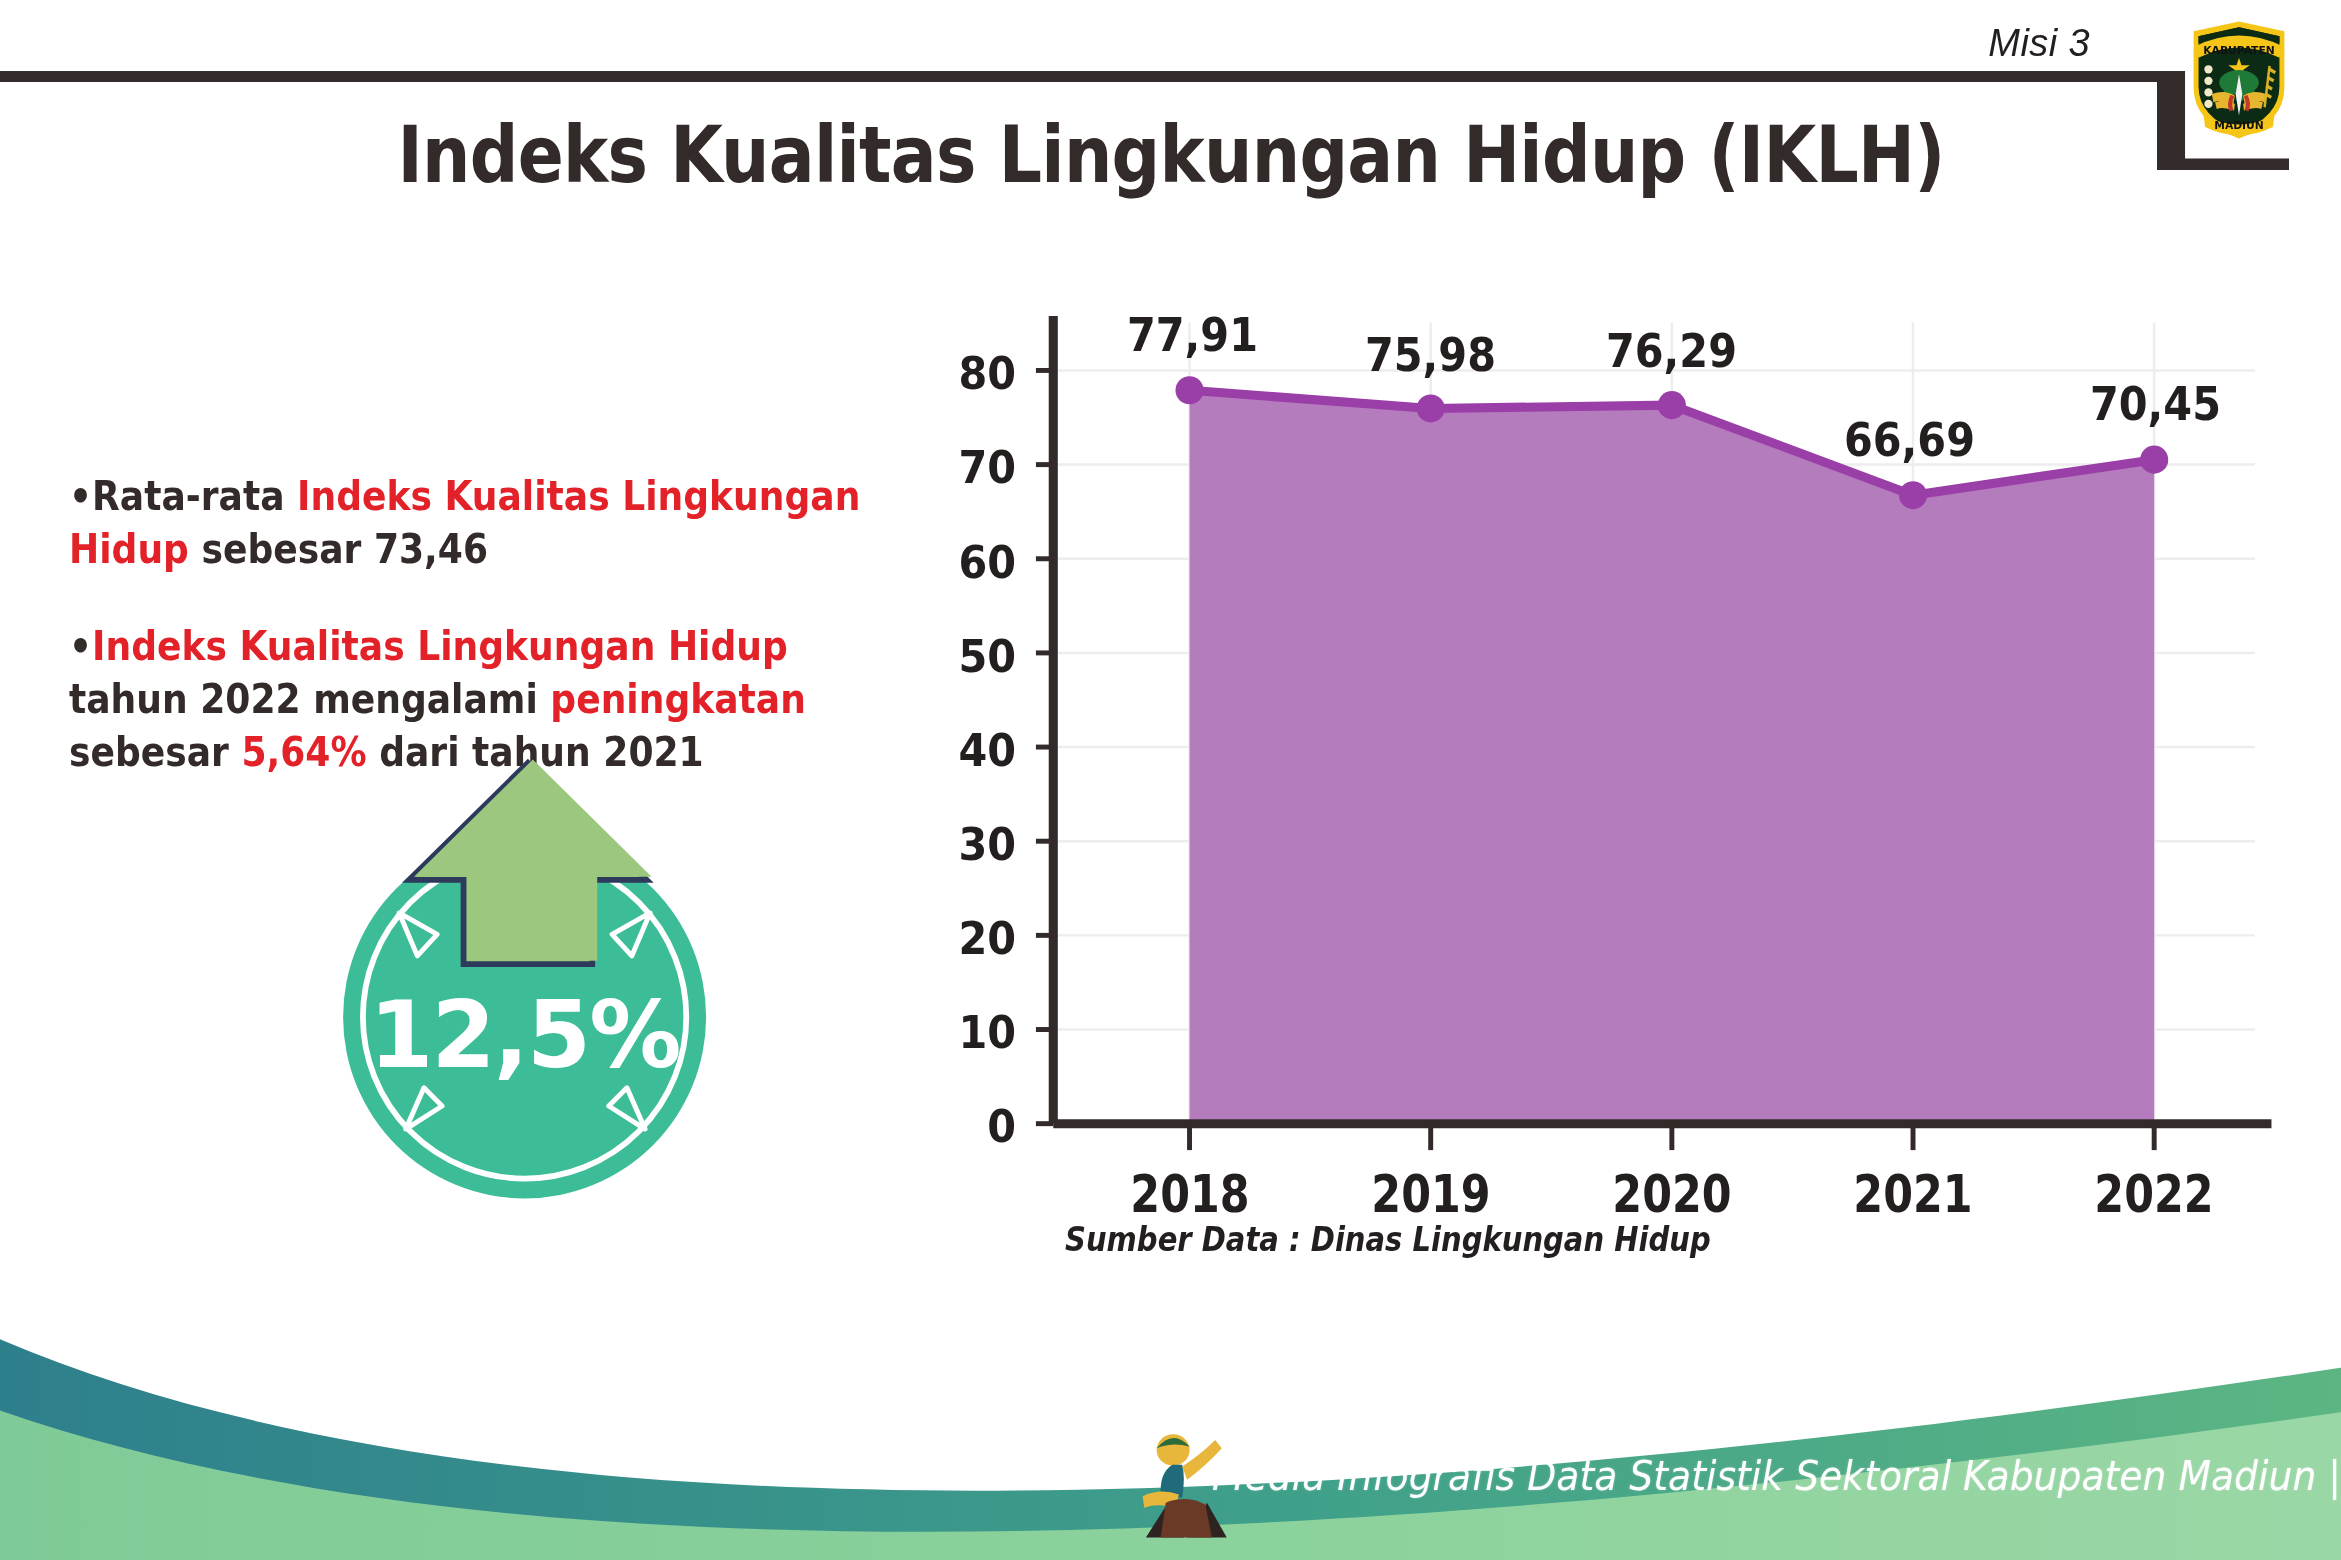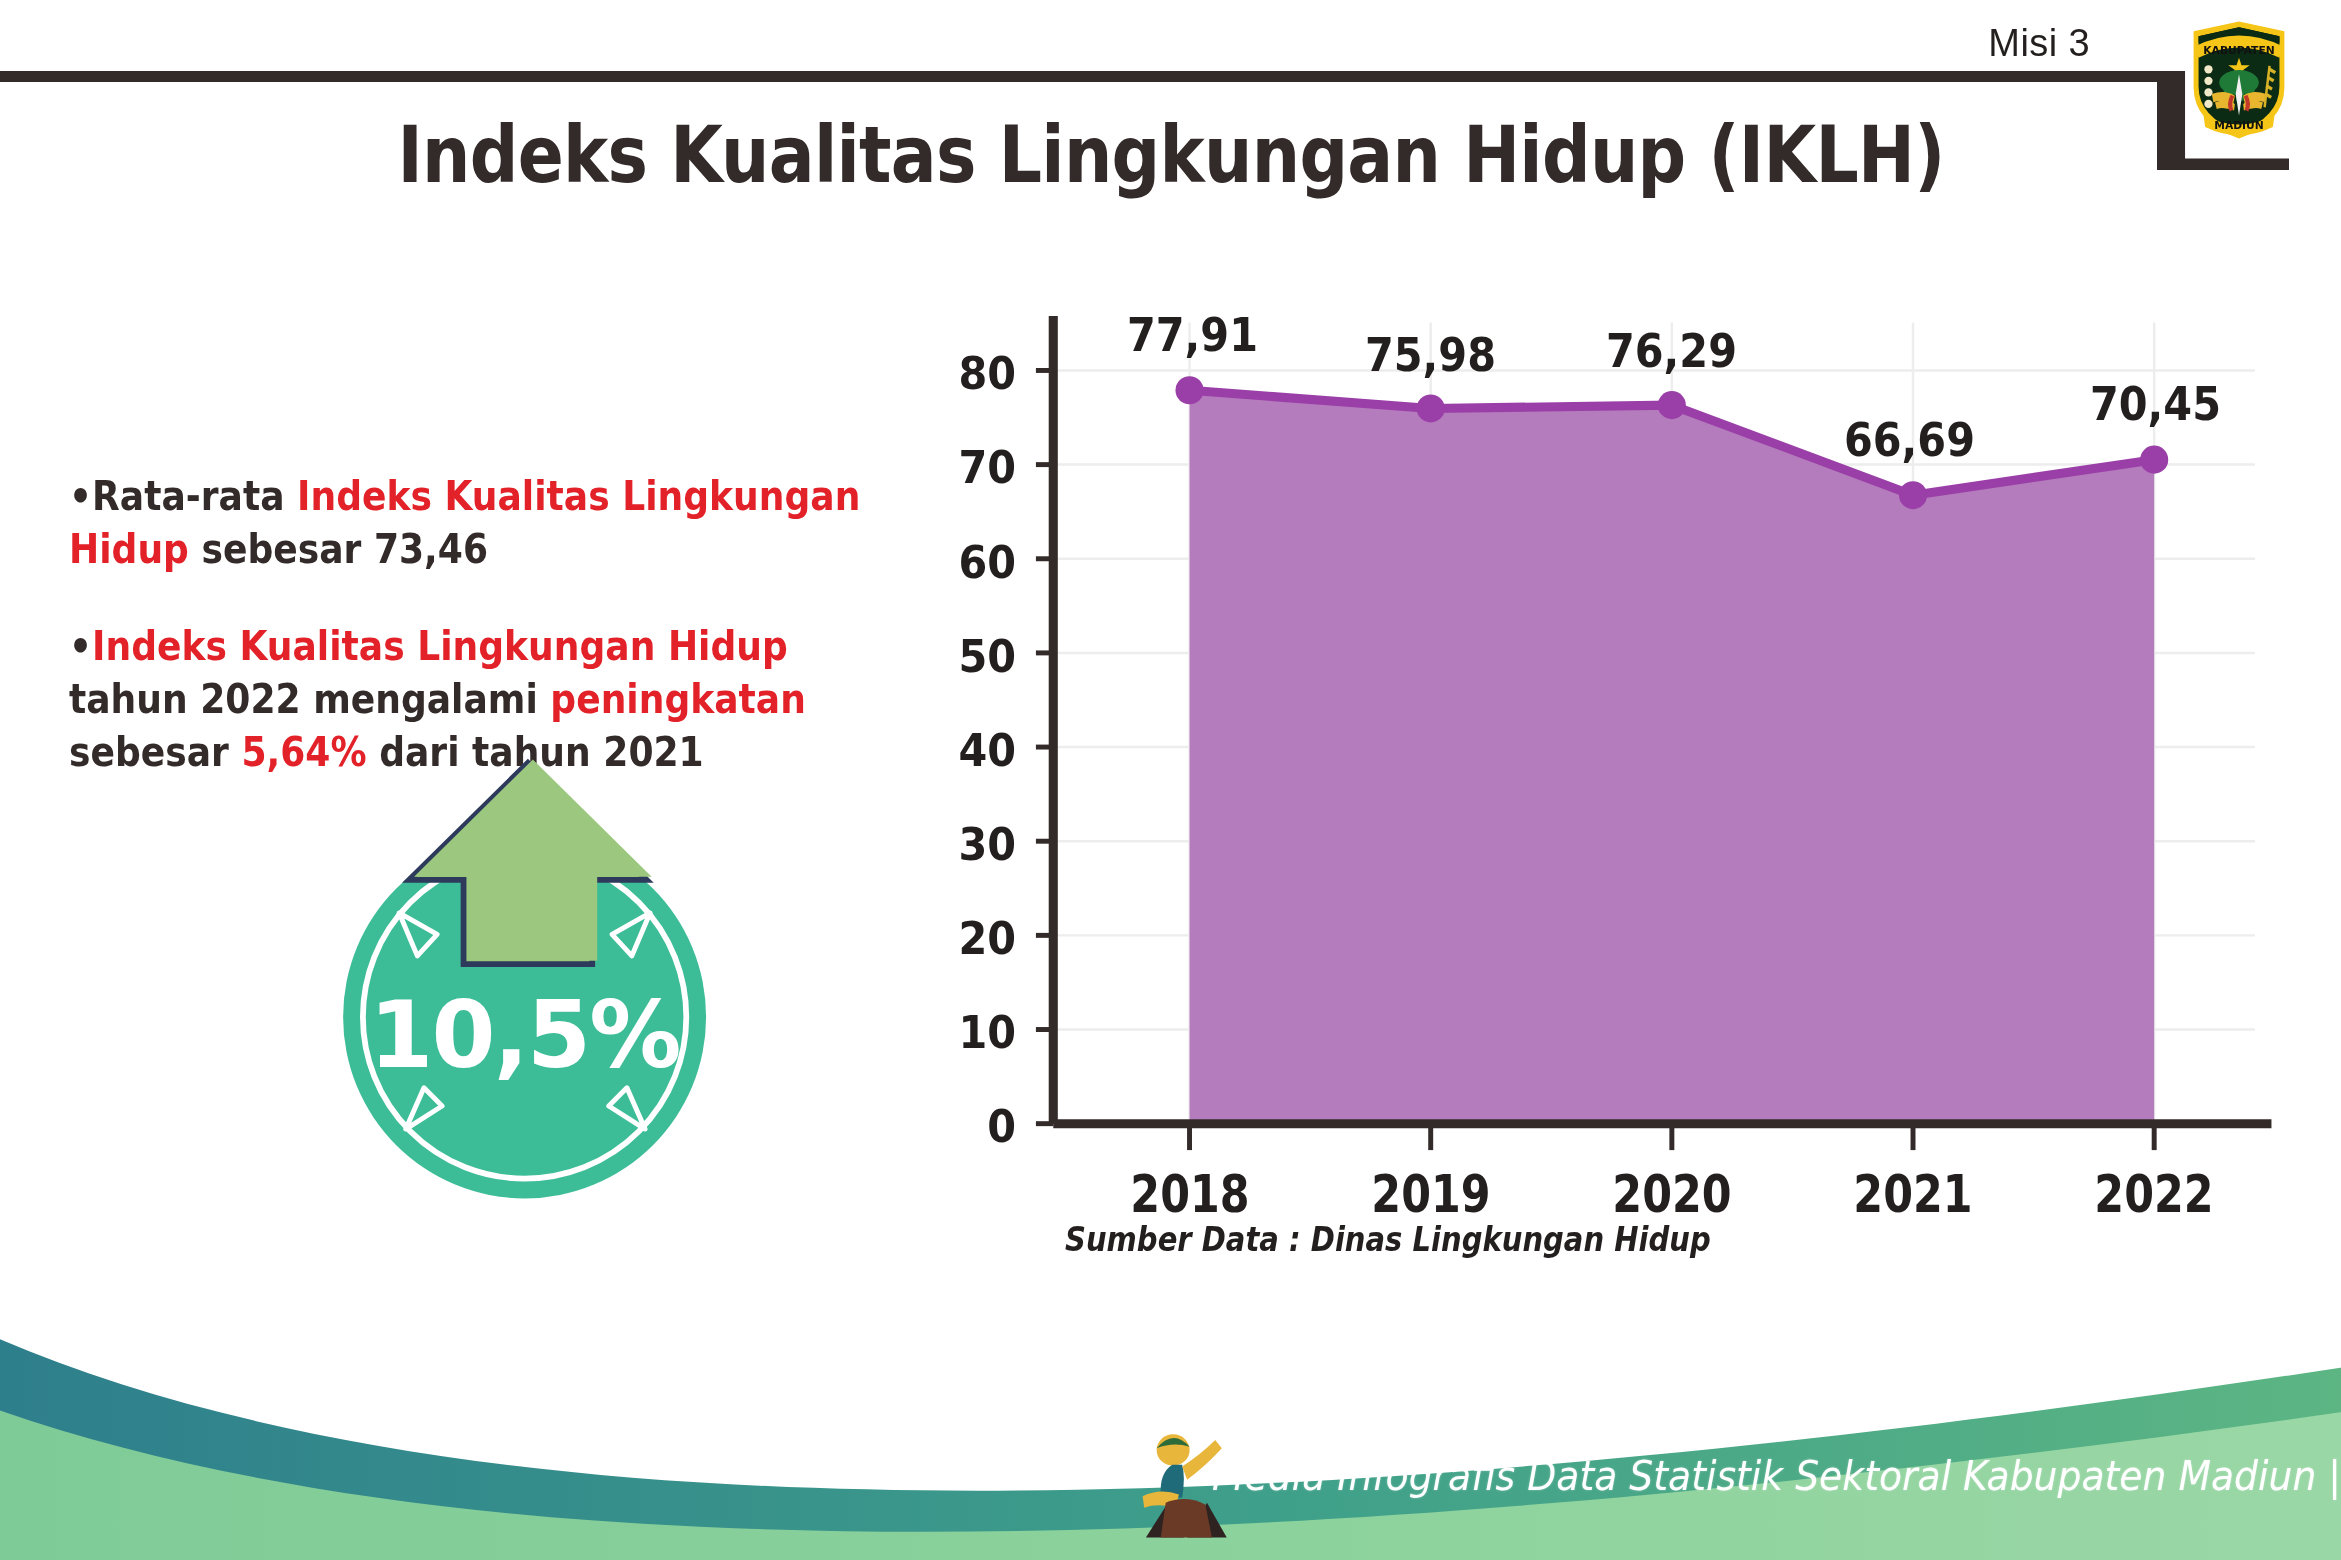--- a/index.html
+++ b/index.html
@@ -13,21 +13,21 @@
   .slide{position:absolute;inset:0;background:#fff;overflow:hidden;}
 
   
   .header-rule{
     position:absolute;left:0;top:71px;width:2180px;height:10.7px;
     background:#332B29;
   }
   .misi-label{
     position:absolute;right:252px;top:21.5px;
     font-family:"Liberation Sans",sans-serif;
-    font-size:38px;color:#231f1e;
+    font-style:italic;font-size:38px;color:#231f1e;
     letter-spacing:0.4px;white-space:nowrap;
   }
   .corner-bracket{
     position:absolute;left:2157px;top:71px;width:132px;height:99px;
   }
 
   .crest{position:absolute;left:2187px;top:18px;width:104px;height:124px;}
 
   
   .title{
@@ -178,21 +178,21 @@
       <circle cx="248" cy="332" r="196" fill="none" stroke="#ffffff" stroke-width="7"></circle>
 
       <polygon points="252,24 396,166 330,166 330,268 174,268 174,166 108,166" fill="#9BC87E" stroke="#2D3A5C" stroke-width="7" stroke-linejoin="miter"></polygon>
       <polygon points="252,24 396,166 330,166 330,268 174,268 174,166 108,166" fill="#9BC87E" stroke="none" transform="translate(6,-4)"></polygon>
 
       <polygon points="96,206 142,232 118,258" fill="none" stroke="#ffffff" stroke-width="6" stroke-linejoin="round"></polygon>
       <polygon points="400,206 354,232 378,258" fill="none" stroke="#ffffff" stroke-width="6" stroke-linejoin="round"></polygon>
       <polygon points="104,468 148,440 126,418" fill="none" stroke="#ffffff" stroke-width="6" stroke-linejoin="round"></polygon>
       <polygon points="394,468 350,440 372,418" fill="none" stroke="#ffffff" stroke-width="6" stroke-linejoin="round"></polygon>
     </svg>
-    <div class="badge-pct" style="left:23px;top:239px;width:363px;">10,5%</div>
+    <div class="badge-pct" style="left:23px;top:239px;width:363px;">12,5%</div>
   </div>
 
   <div class="chart">
     <svg class="chart-svg" width="1338" height="925" viewBox="0 0 1620 1120">
 
       <g stroke="#EDEDED" stroke-width="3">
         <line x1="125" y1="118" x2="1580" y2="118"></line>
         <line x1="125" y1="232" x2="1580" y2="232"></line>
         <line x1="125" y1="346" x2="1580" y2="346"></line>
         <line x1="125" y1="460" x2="1580" y2="460"></line>

